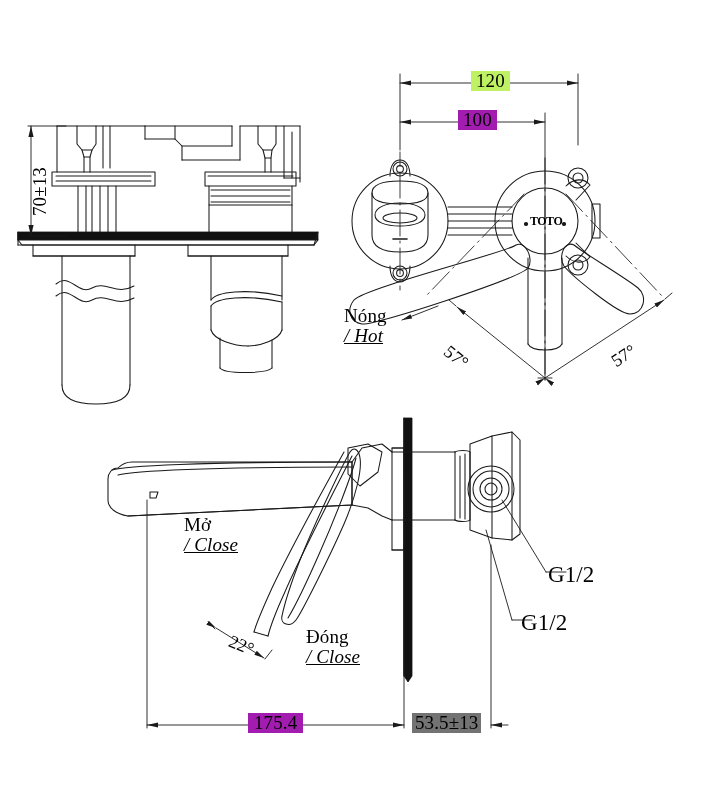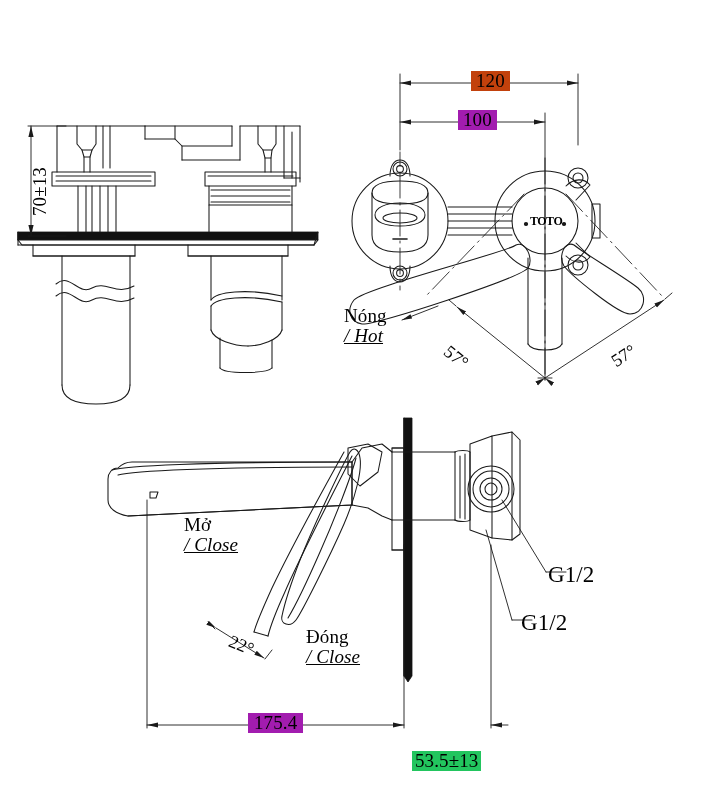--- a/index.html
+++ b/index.html
@@ -281,21 +281,21 @@
         <line x1="502" y1="500" x2="546" y2="572" stroke-width="0.9"></line>
         <line x1="546" y1="572" x2="566" y2="572" stroke-width="0.9"></line>
         <line x1="486" y1="530" x2="512" y2="620" stroke-width="0.9"></line>
         <line x1="512" y1="620" x2="532" y2="620" stroke-width="0.9"></line>
       </g>
     </g>
   </svg>
 
   <div class="lbl dim-txt rot90" style="left:30px; top:216px;">70±13</div>
 
-  <div class="lbl dim-txt" style="left:471px; top:71px; background:#c2410c; padding:0 5px;">120</div>
+  <div class="lbl dim-txt" style="left:471px; top:71px; background:#bef264; padding:0 5px;">120</div>
 
   <div class="lbl dim-txt" style="left:458px; top:110px; background:#a21caf; padding:0 5px;">100</div>
 
   <div class="bilingual note-txt lbl" style="left:344px; top:306px;">
     <span class="l1">Nóng</span>
     <span class="l2">/ Hot</span>
   </div>
 
   <div class="lbl ang-txt" style="left:452px; top:342px; transform:rotate(39deg); transform-origin:left top;">57°</div>
 
@@ -312,17 +312,17 @@
   </div>
 
   <div class="lbl ang-txt" style="left:233px; top:632px; transform:rotate(22deg); transform-origin:left top;">22°</div>
 
   <div class="lbl g-txt" style="left:548px; top:563px;">G1/2</div>
 
   <div class="lbl g-txt" style="left:521px; top:611px;">G1/2</div>
 
   <div class="lbl dim-txt" style="left:248px; top:713px; background:#a21caf; padding:0 6px;">175.4</div>
 
-  <div class="lbl dim-txt" style="left:412px; top:713px; background:#22c55e; padding:0 3px;margin-top:38px;">53.5±13</div>
+  <div class="lbl dim-txt" style="left:412px; top:713px; background:#737373; padding:0 3px;">53.5±13</div>
 
   <div class="lbl" style="left:530px; top:215px; font-size:12px; font-weight:bold; letter-spacing:-0.5px;">TOTO</div>
 
 </div>
 
 </body></html>

